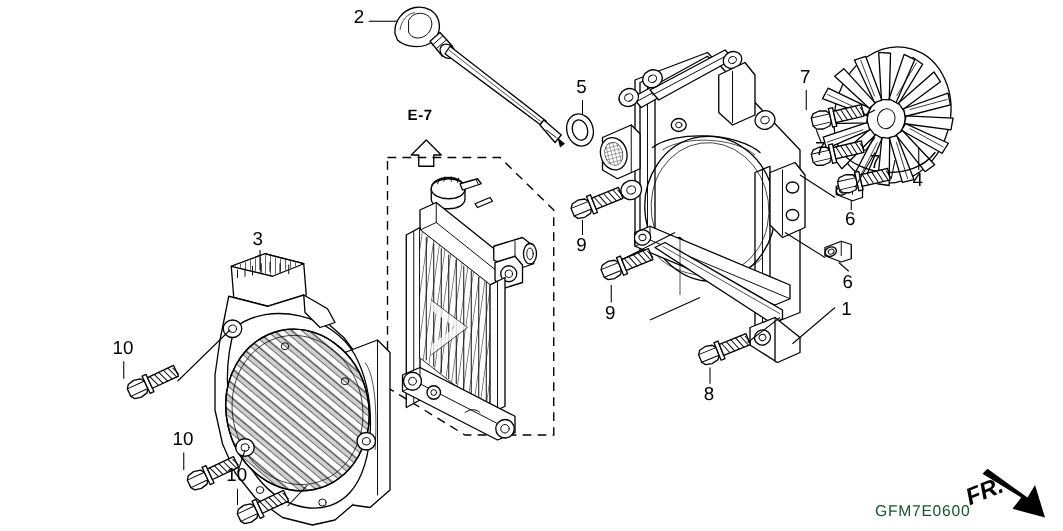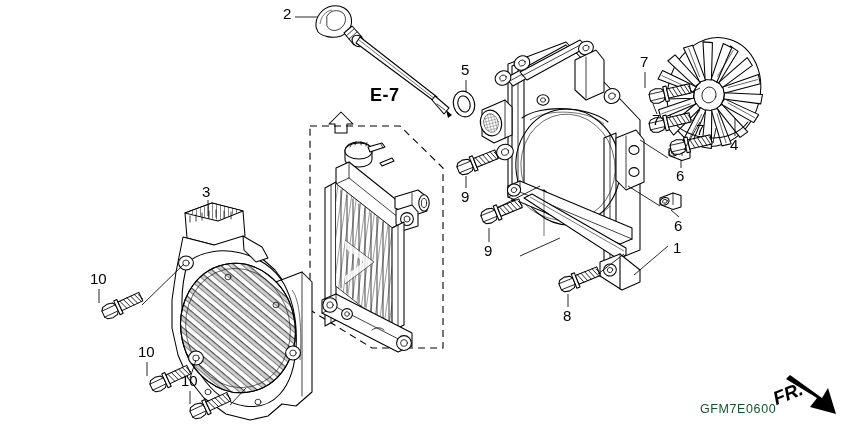--- a/index.html
+++ b/index.html
@@ -4,21 +4,21 @@
 <title>Parts Diagram</title>
 <style>
   html,body{margin:0;padding:0;background:#ffffff;}
   body{width:850px;height:425px;overflow:hidden;
        font-family:"Liberation Sans",sans-serif;color:#000;}
   #sheet{position:relative;width:850px;height:425px;background:#fff;}
   #sheet svg{position:absolute;left:0;top:0;}
   .lbl{position:absolute;font-family:"Liberation Sans",sans-serif;
        font-size:15px;font-weight:400;color:#000;line-height:1;
        white-space:nowrap;}
-  .lbl.big{font-size:18px;font-weight:bold;letter-spacing:.5px;margin-left:44px;}
+  .lbl.big{font-size:12px;font-weight:bold;letter-spacing:.5px;}
   .code{position:absolute;font-size:12.5px;letter-spacing:.6px;color:#14532d;
         font-family:"Liberation Sans",sans-serif;white-space:nowrap;}
   .frtxt{position:absolute;font-size:19px;font-weight:bold;font-style:italic;
          color:#000;font-family:"Liberation Sans",sans-serif;
          transform:rotate(-22deg);transform-origin:left bottom;white-space:nowrap;}
 </style>
 </head>
 <body>
 
 <div id="sheet">

